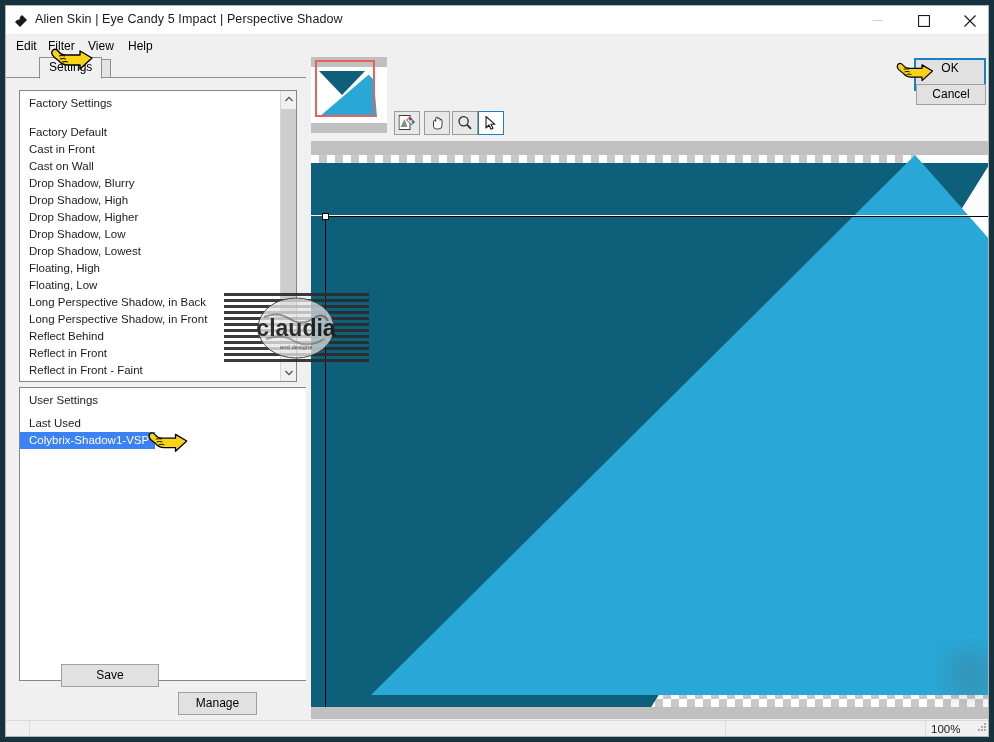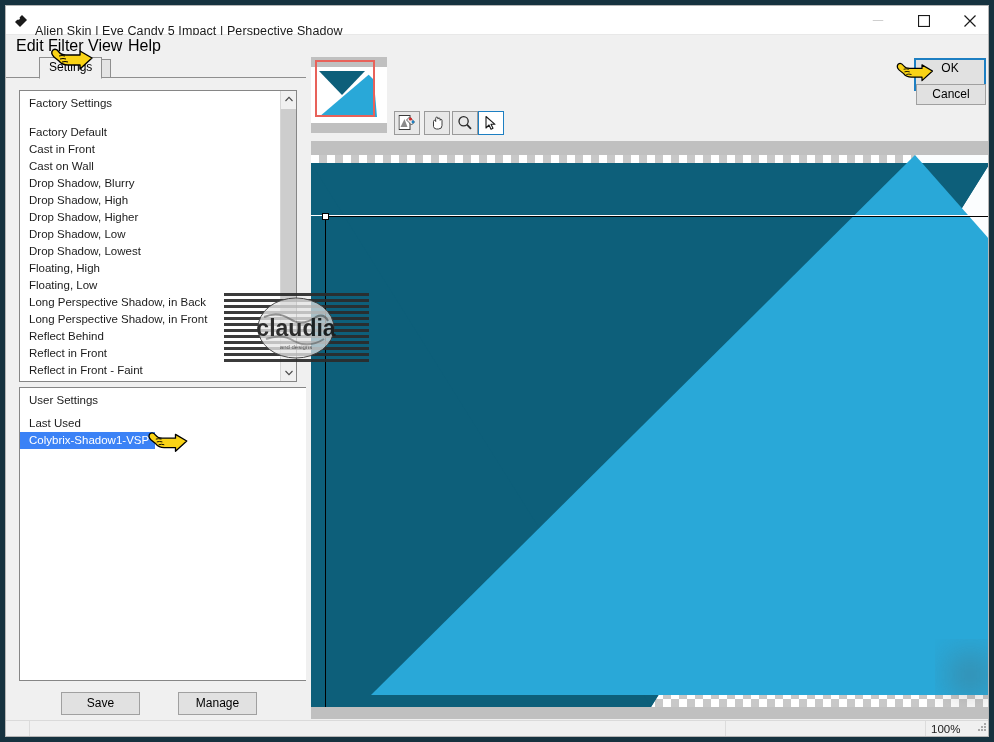--- a/index.html
+++ b/index.html
@@ -27,21 +27,21 @@
     position: absolute; left: 0; top: 0;
     width: 984px; height: 29px;
     background: #ffffff;
     border-bottom: 1px solid #e8e8e8;
   }
   #app-icon {
     position: absolute; left: 7px; top: 7px;
     width: 16px; height: 16px;
   }
   #title-text {
-    position: absolute; left: 29px; top: 18px;
+    position: absolute; left: 29px; top: 6px;
     font-size: 12.5px; color: #1a1a1a;
     white-space: nowrap;
     letter-spacing: 0.1px;
   }
   .wbtn {
     position: absolute; top: 0; width: 46px; height: 29px;
     background: transparent; border: none;
     cursor: default;
   }
   .wbtn svg { position:absolute; left:50%; top:50%; transform:translate(-50%,-50%); }
@@ -51,21 +51,21 @@
 
   
   #menubar {
     position: absolute; left: 0; top: 29px;
     width: 984px; height: 22px;
     background: #f0f0f0;
   }
   .menu-item {
     position: absolute; top: 2px;
     height: 18px; line-height: 18px;
-    font-size: 16px; color: #000;
+    font-size: 12px; color: #000;
     padding: 0 4px;
     cursor: default;
   }
   #menu-edit   { left: 6px; }
   #menu-filter { left: 38px; }
   #menu-view   { left: 78px; }
   #menu-help   { left: 118px; }
 
   
   #left-panel {
@@ -171,21 +171,21 @@
   
   .gbtn {
     position: absolute;
     height: 23px;
     background: #e1e1e1;
     border: 1px solid #a0a0a0;
     font-size: 12px; color: #000;
     text-align: center; line-height: 21px;
     cursor: default;
   }
-  #btn-save   { left: 55px;  top: 635px; width: 79px; }
+  #btn-save   { left: 55px;  top: 607px; width: 98px; }
   #btn-manage { left: 172px; top: 635px; width: 79px; }
 
   
   #right-panel {
     position: absolute; left: 300px; top: 51px;
     width: 684px; height: 662px;
     background: #f0f0f0;
   }
 
   

